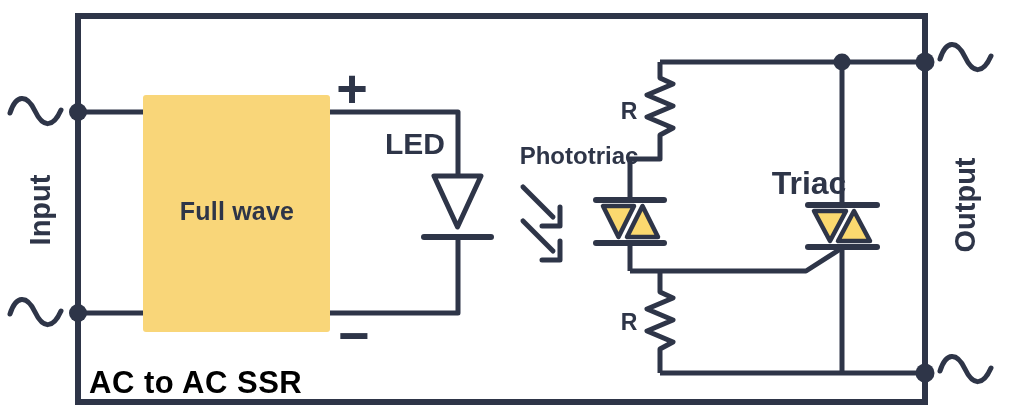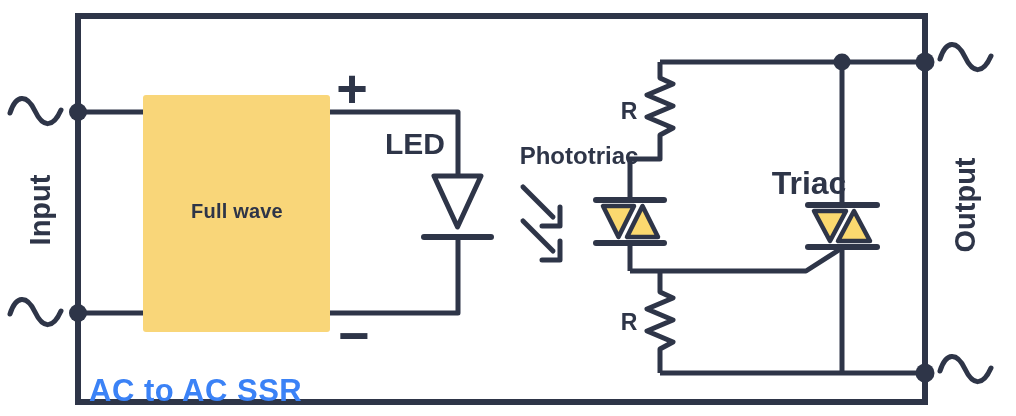--- a/index.html
+++ b/index.html
@@ -15,34 +15,33 @@
     position:absolute;
     color:#2e3548;
     font-weight:700;
     white-space:nowrap;
     transform:translate(-50%,-50%);
     user-select:none;
   }
   .lbl.rot{transform:translate(-50%,-50%) rotate(-90deg);}
   .rect-label{
     text-align:right;
-    font-size:20px;
+    font-size:25px;
     line-height:41px;
     letter-spacing:0.2px;
   }
   .rect-label span{display:block;}
   .title-label{
     position:absolute;
-    color:#3b82f6;
+    color:#000000;
     font-weight:700;
     font-size:31px;
     letter-spacing:0.5px;
     white-space:nowrap;
     user-select:none;
-    margin-top:8px;
   }
   .sign{
     position:absolute;
     color:#2e3548;
     font-weight:700;
     font-size:54px;
     transform:translate(-50%,-50%);
     user-select:none;
   }
 </style>

